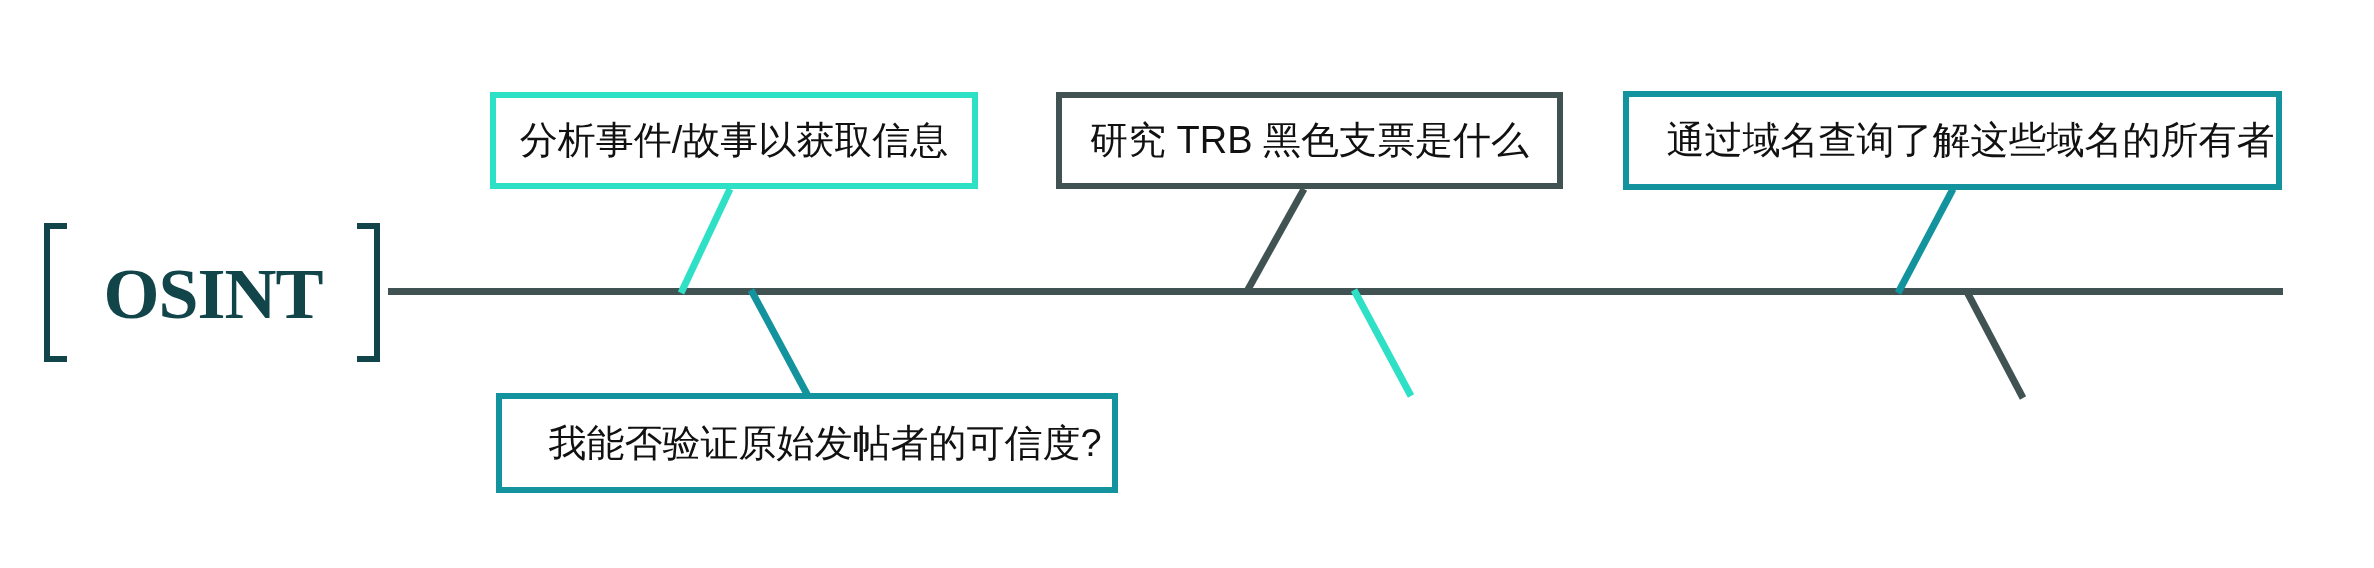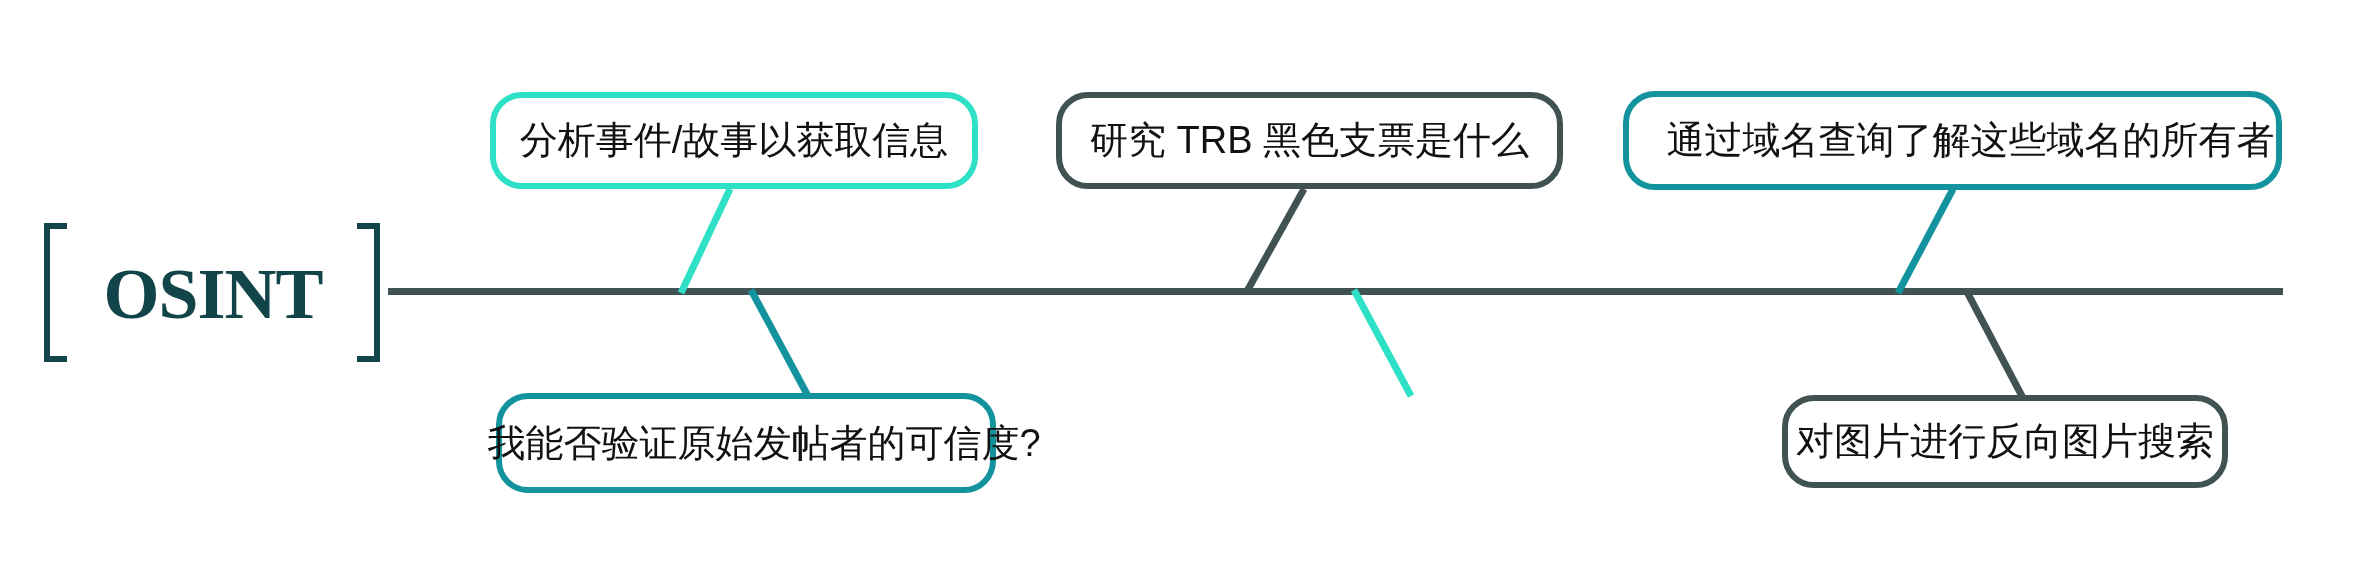--- a/index.html
+++ b/index.html
@@ -70,21 +70,20 @@
   .node {
     position: absolute;
     box-sizing: border-box;
     background: #ffffff;
     display: flex;
     align-items: center;
     justify-content: center;
     font-size: 38px;
     color: var(--text, #111111);
     white-space: nowrap;
-    border-radius: 32px;
   }
   .node.bright { border: 6px solid var(--bright, #2ee0c6); }
   .node.medium { border: 6px solid var(--medium, #13939d); padding-left: 36px; }
   .node.dark   { border: 6px solid var(--dark,   #415253); }
 </style>
 </head>
 <body>
 
 <div class="canvas">
 
@@ -106,20 +105,17 @@
   <div class="node bright" style="left:490px;  top:92px; width:488px; height:97px;">
     <span>分析事件/故事以获取信息</span>
   </div>
   <div class="node dark" style="left:1056px; top:92px; width:507px; height:97px;">
     <span>研究 TRB 黑色支票是什么</span>
   </div>
   <div class="node medium" style="left:1623px; top:91px; width:659px; height:99px;">
     <span>通过域名查询了解这些域名的所有者</span>
   </div>
 
-  <div class="node medium" style="left:496px;  top:393px; width:500px; height:100px;">
+  <div class="node medium" style="left:496px;  top:393px; width:622px; height:100px;">
     <span>我能否验证原始发帖者的可信度?</span>
-  </div>
-  <div class="node dark" style="left:1782px; top:395px; width:446px; height:93px;">
-    <span>对图片进行反向图片搜索</span>
   </div>
 
 </div>
 
 </body></html>

